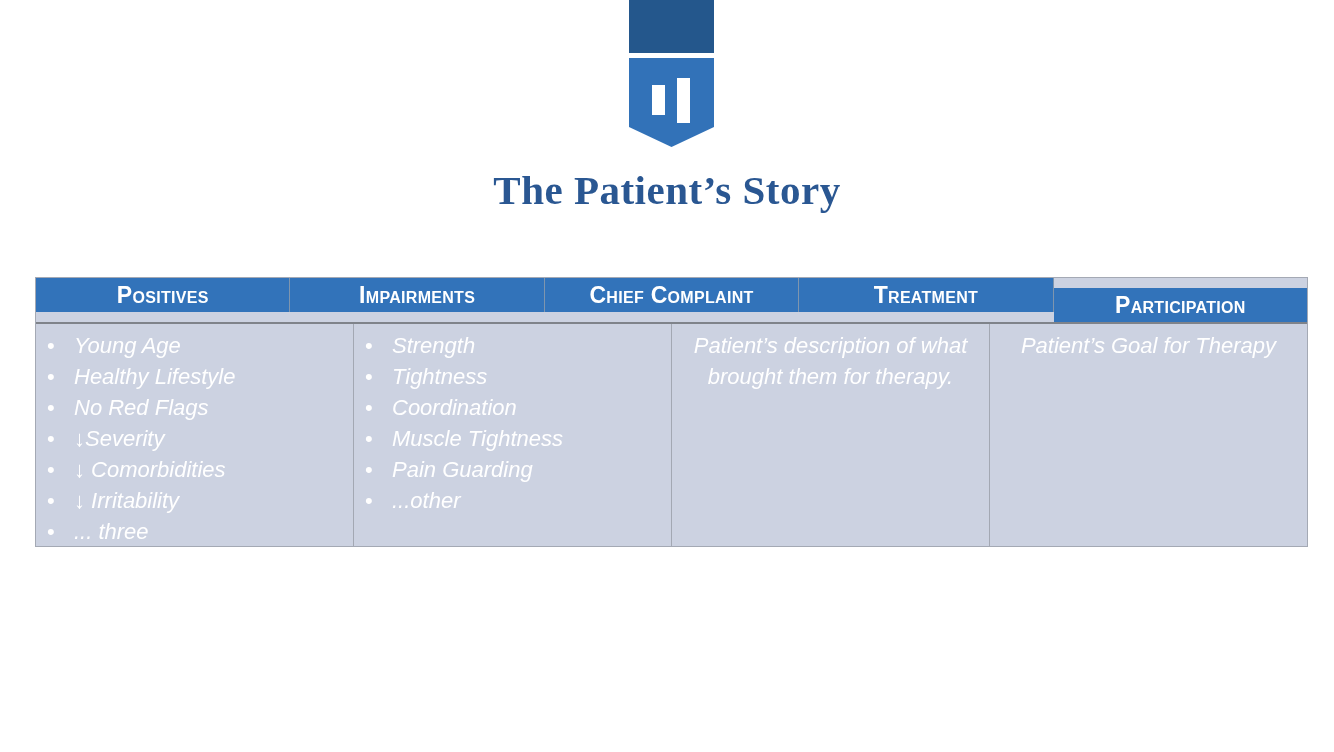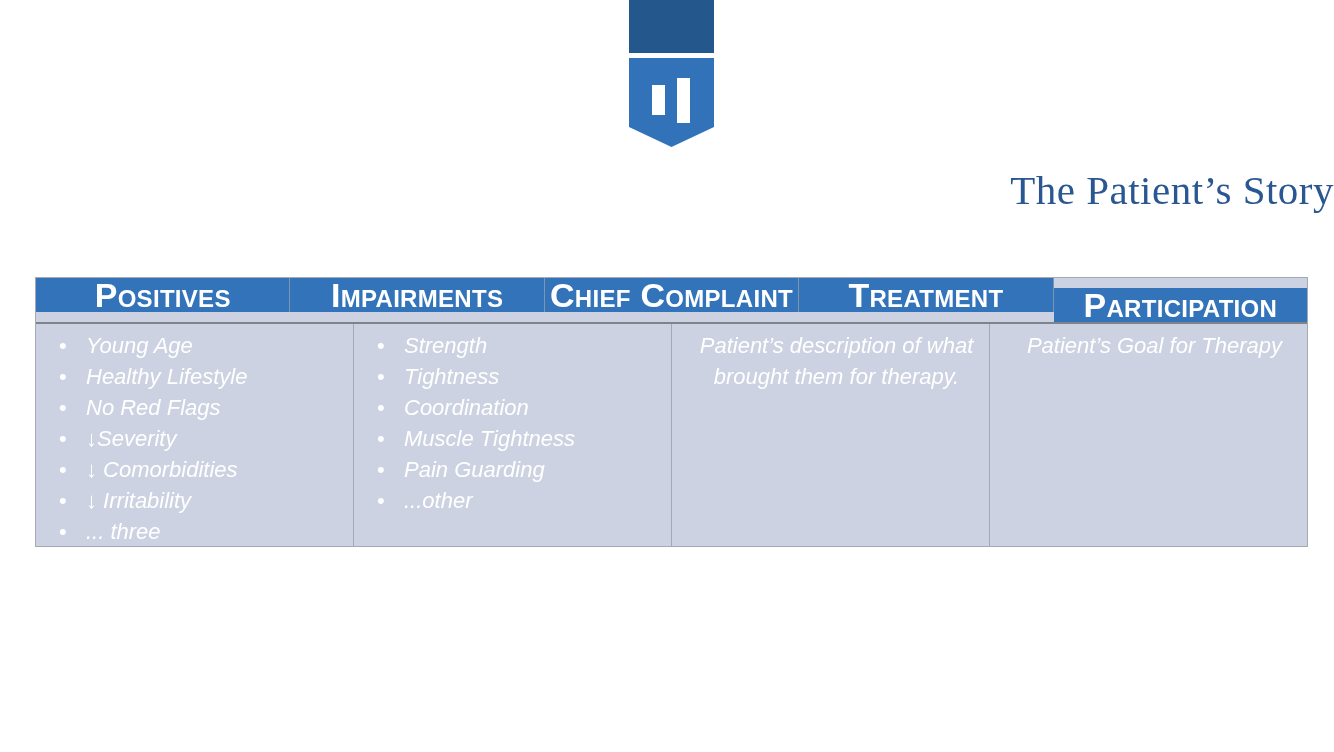--- a/index.html
+++ b/index.html
@@ -35,23 +35,23 @@
   }
   .logo-bar.left  { left: 23px; top: 27px; width: 13px; height: 30px; }
   .logo-bar.right { left: 48px; top: 20px; width: 13px; height: 45px; }
 
   
   .slide-title {
     position: absolute;
     left: 0; top: 164px;
     width: 100%;
     margin: 0;
-    text-align: right;
+    text-align: center;
     font-family: "Liberation Serif", serif;
-    font-weight: 400;
+    font-weight: 700;
     font-size: 41px;
     line-height: 52px;
     color: #2A5792;
     letter-spacing: 0.5px;
   }
 
   
   .story-table {
     position: absolute;
     left: 35px; top: 277px;
@@ -63,21 +63,21 @@
     display: flex;
     border-bottom: 2px solid #7F838A;
   }
   .th {
     flex: 1 1 0;
     height: 34px;
     background: #3273BA;
     color: #ffffff;
     font-weight: 700;
     font-variant: small-caps;
-    font-size: 34px;
+    font-size: 23px;
     letter-spacing: 0.3px;
     display: flex;
     align-items: center;
     justify-content: center;
     border-right: 1px solid #7E95AE;
     overflow: hidden;
     white-space: nowrap;
   }
   .th:last-child { border-right: none; margin-top: 10px; }
 
@@ -87,21 +87,20 @@
     height: 222px;
     box-sizing: border-box;
     background: #CCD2E1;
     color: #ffffff;
     font-style: italic;
     font-size: 22px;
     line-height: 31px;
     border-right: 1px solid #A3A8B3;
     padding-top: 6px;
     overflow: hidden;
-    margin-left: 12px;
   }
   .td:last-child { border-right: none; }
 
   .cell-list {
     list-style: none;
     margin: 0;
     padding: 0;
   }
   .cell-list li {
     position: relative;

